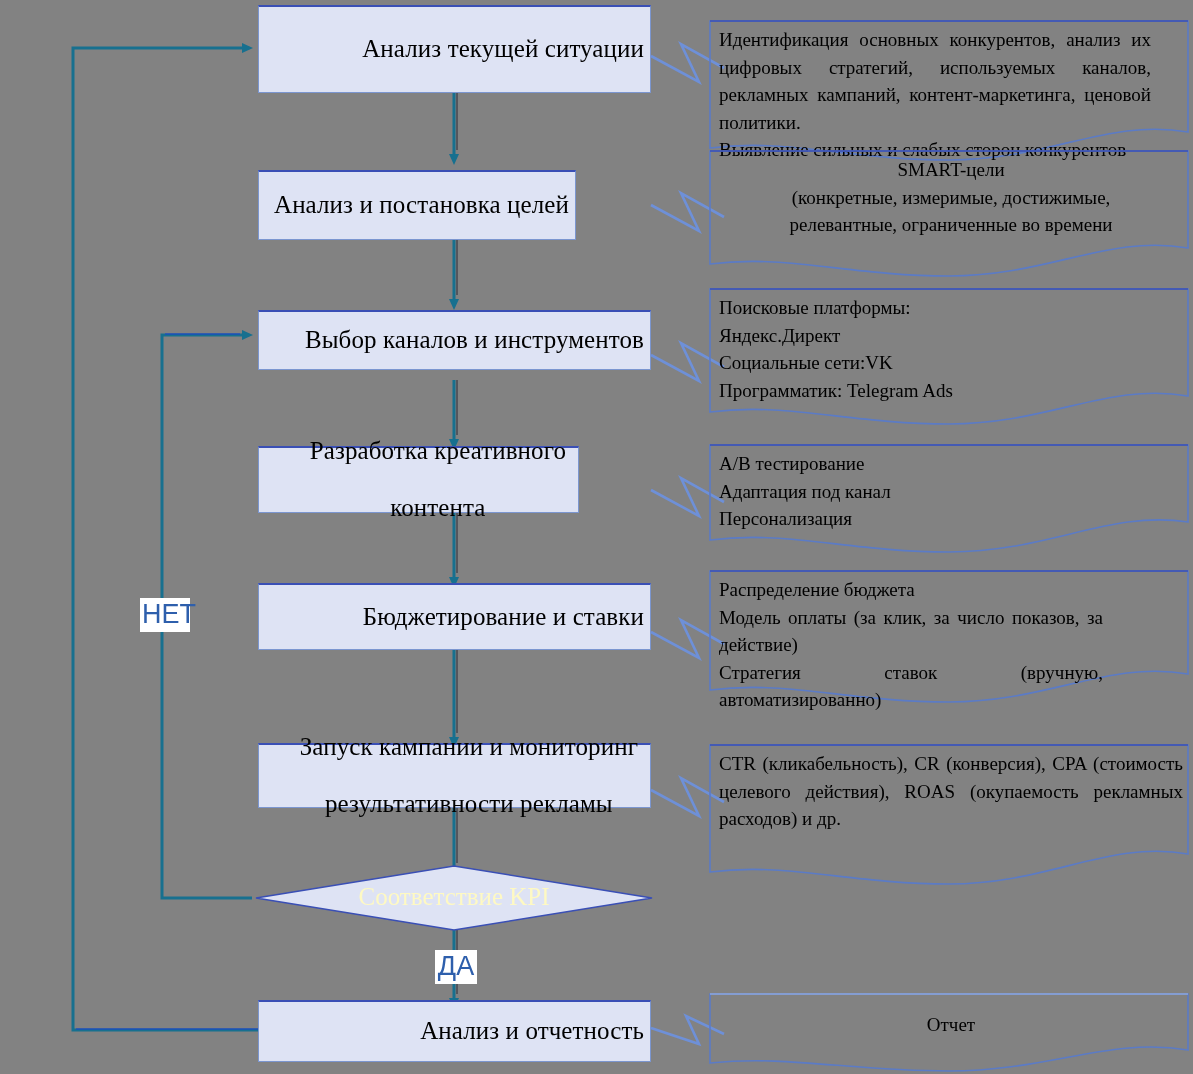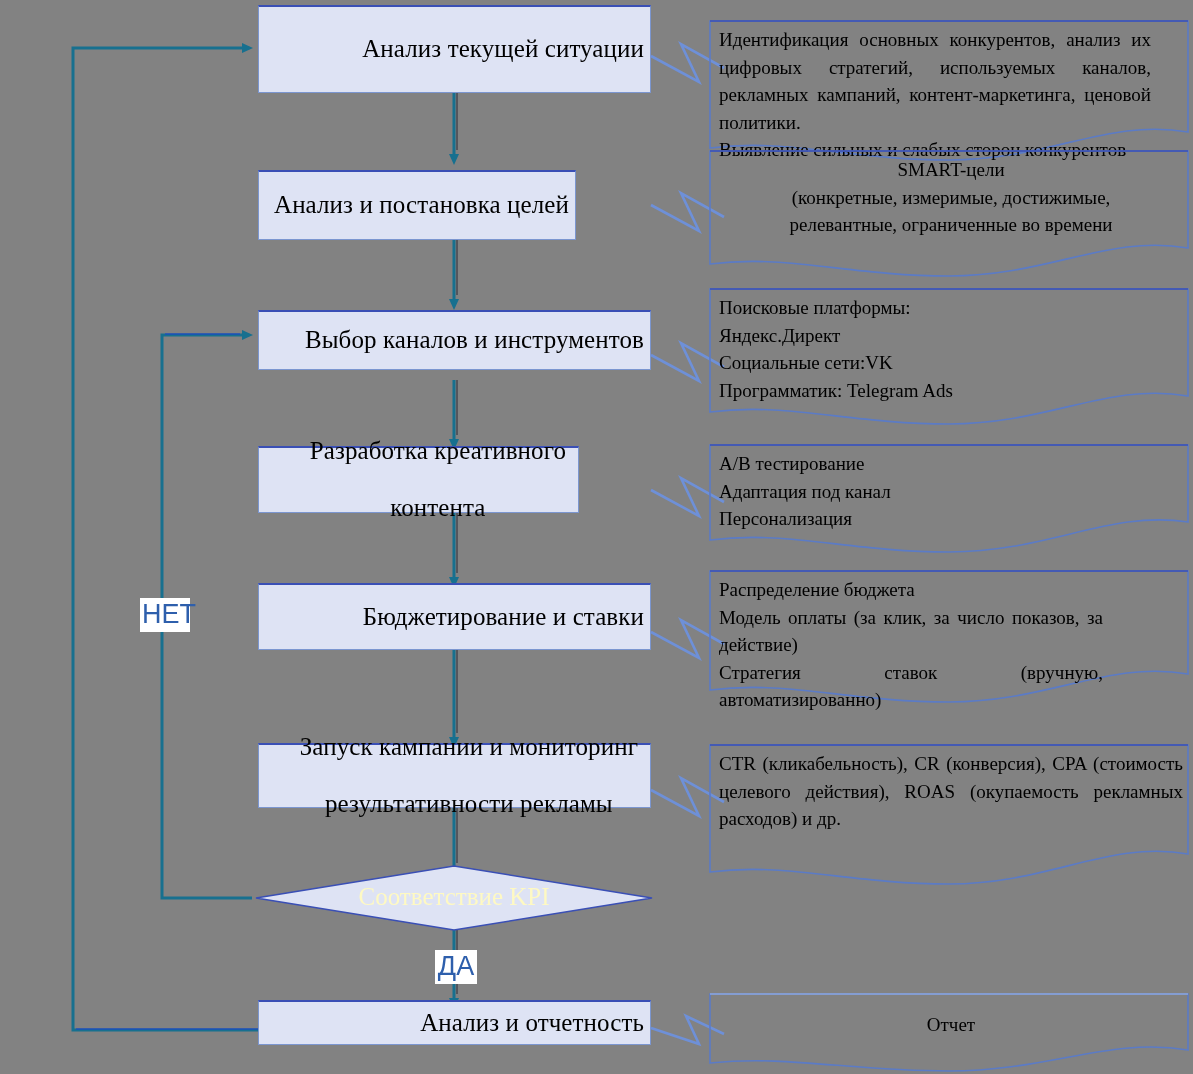--- a/index.html
+++ b/index.html
@@ -169,21 +169,21 @@
     <span>Бюджетирование и ставки</span>
   </div>
 
   <div class="node" style="left:258px; top:743px; width:393px; height:65px;">
     <span>
       <span>Запуск кампании  и мониторинг</span><br>
       <span>результативности рекламы</span>
     </span>
   </div>
 
-  <div class="node" style="left:258px; top:1000px; width:393px; height:45px;">
+  <div class="node" style="left:258px; top:1000px; width:393px; height:62px;">
     <span>Анализ и отчетность</span>
   </div>
 
   <div class="diamond-label" style="left:256px; top:883px; width:396px;">Соответствие KPI</div>
 
   <div class="edge-label" style="left:140px; top:598px; width:46px;">НЕТ</div>
   <div class="edge-label" style="left:435px; top:950px; width:38px;">ДА</div>
 
   <div class="ann justify" style="left:709px; top:20px; width:448px; height:146px;">
     <svg viewBox="0 0 480 146" width="480" height="146">

